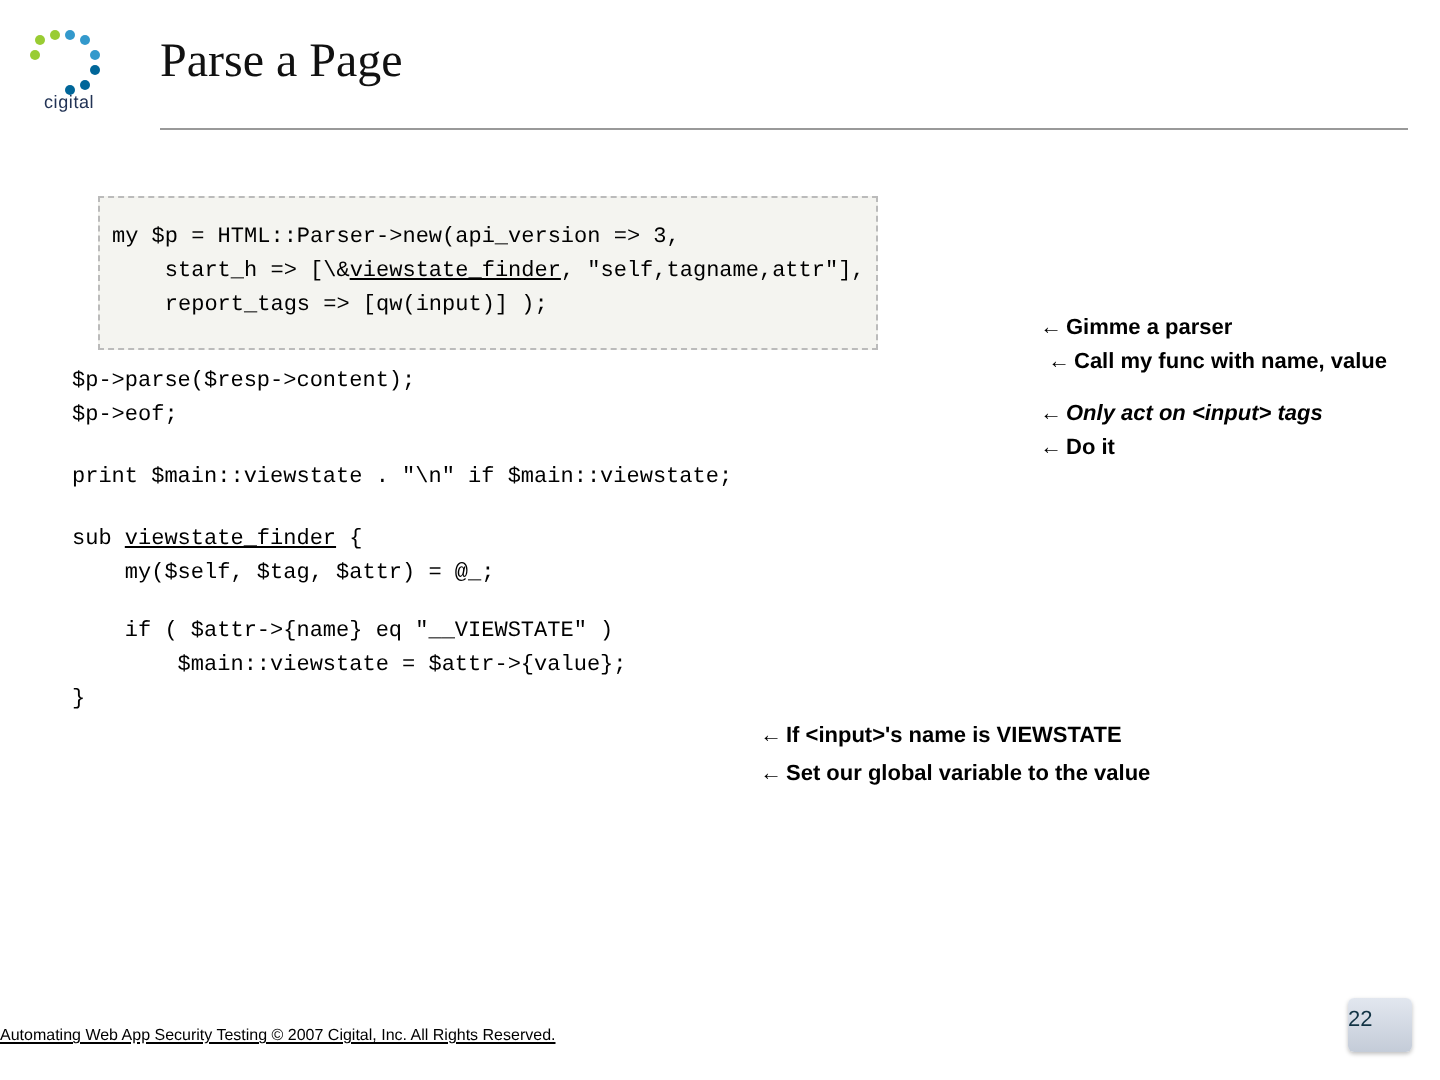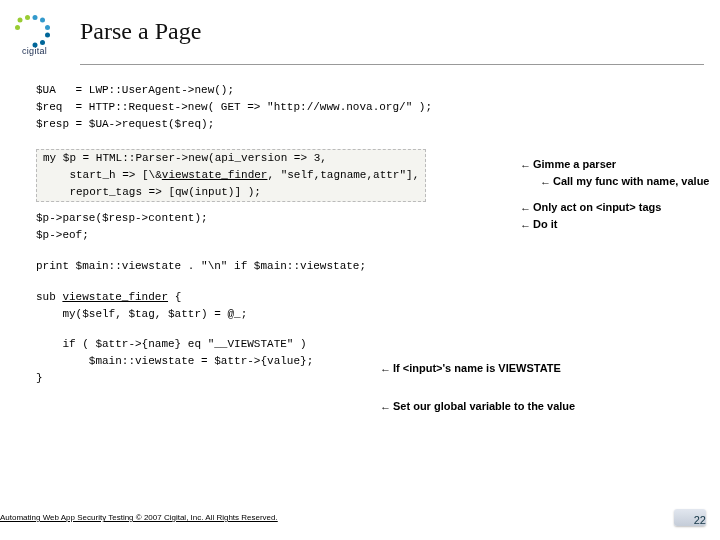--- a/index.html
+++ b/index.html
@@ -29,21 +29,21 @@
   }
   .content {
     position: absolute; top: 82px; left: 36px; right: 10px;
     font-family: "Courier New", monospace;
     font-size: 11px; line-height: 1.55; color: #000;
   }
   .content p { white-space: pre; }
   .highlight {
     background: #f4f4f0;
     border: 1px dashed #bbb;
-    padding: 0 6px; margin: 6px 0 8px 0;
+    padding: 12px 6px; margin: 6px 0 8px 13px;
     display: inline-block;
   }
   .ann {
     position: absolute;
     font-family: Arial, Helvetica, sans-serif;
     font-size: 11px; font-weight: 700; color: #000;
     white-space: nowrap;
   }
   .ann .arrow { font-weight: 700; padding-right: 2px; }
   u { text-decoration: underline; }
@@ -57,24 +57,24 @@
   .footer .logo-left .st { color:#c33; font-style: italic; font-weight:700; }
   .footer .logo-left .amp { color:#c33; font-weight:700; }
   .footer .logo-left .perf { color:#000; font-style: italic; font-weight:700; }
   .footer .logo-left .conf { letter-spacing: 4px; font-size: 8px; color:#000; }
   .footer .copy {
     position: absolute; left: 0; right: 13px; bottom: 12px;
     text-align: left; font-size: 8px; color: #000; text-decoration: underline;
   }
   .pagenum {
     position: absolute; right: 14px; bottom: 8px;
-    width: 32px; height: 17px; border-radius: 3px;
+    width: 32px; height: 27px; border-radius: 3px;
     background: linear-gradient(#e2e7ef,#c4ccd8);
     box-shadow: 0 1px 2px rgba(0,0,0,.25);
-    font-size: 11px; color:#134; text-align:right; line-height:22px;
+    font-size: 11px; color:#134; text-align:left; line-height:22px;
   }
 </style>
 </head>
 <body>
 
 <div class="logo-top">
   <svg viewBox="0 0 40 40">
     <circle cx="8" cy="8" r="2" fill="#9c3"></circle>
       <circle cx="14" cy="6" r="2" fill="#9c3"></circle>
     <circle cx="20" cy="6" r="2" fill="#39c"></circle>
@@ -86,23 +86,20 @@
     <circle cx="6" cy="14" r="2" fill="#9c3"></circle>
   </svg>
   <div class="caption">cigital</div>
 </div>
 
 <h1 class="title">Parse a Page</h1>
 <div class="underline"></div>
 
 <div class="content">
 
-  <p>$UA   = LWP::UserAgent-&gt;new();
-$req  = HTTP::Request-&gt;new( GET =&gt; "http://www.nova.org/" );
-$resp = $UA-&gt;request($req);</p>
 
   <div style="height:10px"></div>
 
   <div class="highlight">
     <p>my $p = HTML::Parser-&gt;new(api_version =&gt; 3,</p>
     <p><span>    start_h =&gt; [\&amp;</span><u>viewstate_finder</u><span>, "self,tagname,attr"],</span></p>
     <p>    report_tags =&gt; [qw(input)] );</p>
   </div>
   <p>$p-&gt;parse($resp-&gt;content);
 $p-&gt;eof;</p>
@@ -115,22 +112,22 @@
 
   <p><span>sub </span><u>viewstate_finder</u><span> {</span></p>
   <p>    my($self, $tag, $attr) = @_;</p>
   <div style="height:12px"></div>
   <p>    if ( $attr-&gt;{name} eq "__VIEWSTATE" )</p>
   <p>        $main::viewstate = $attr-&gt;{value};</p>
   <p>}</p>
 </div>
 
 <div class="ann" style="top:158px; left:520px;"><span class="arrow">←</span><span>Gimme a parser</span></div>
-<div class="ann" style="top:175px; left:540px;"><span class="arrow">←</span><span>Call my func with name, value</span></div>
-<div class="ann" style="top:201px; left:520px;"><span class="arrow">←</span><span>Only act on &lt;input&gt; tags</span></div>
+<div class="ann" style="top:175px; left:524px;"><span class="arrow">←</span><span>Call my func with name, value</span></div>
+<div class="ann" style="top:201px; left:520px;font-style:italic;"><span class="arrow">←</span><span>Only act on &lt;input&gt; tags</span></div>
 <div class="ann" style="top:218px; left:520px;"><span class="arrow">←</span><span>Do it</span></div>
 <div class="ann" style="top:362px; left:380px;"><span class="arrow">←</span><span>If &lt;input&gt;'s name is VIEWSTATE</span></div>
-<div class="ann" style="top:381px; left:380px;margin-top:19px;"><span class="arrow">←</span><span>Set our global variable to the value</span></div>
+<div class="ann" style="top:381px; left:380px;"><span class="arrow">←</span><span>Set our global variable to the value</span></div>
 
 <div class="footer">
   <div class="copy">Automating Web App Security Testing  © 2007 Cigital, Inc. All Rights Reserved.</div>
   <div class="pagenum">22</div>
 </div>
 
 </body></html>

